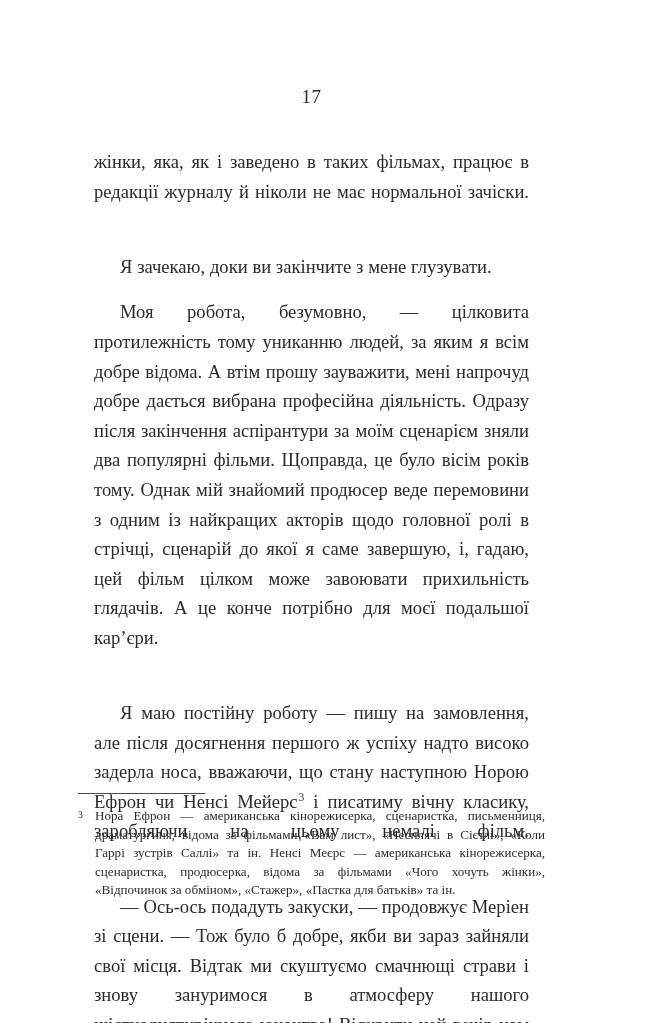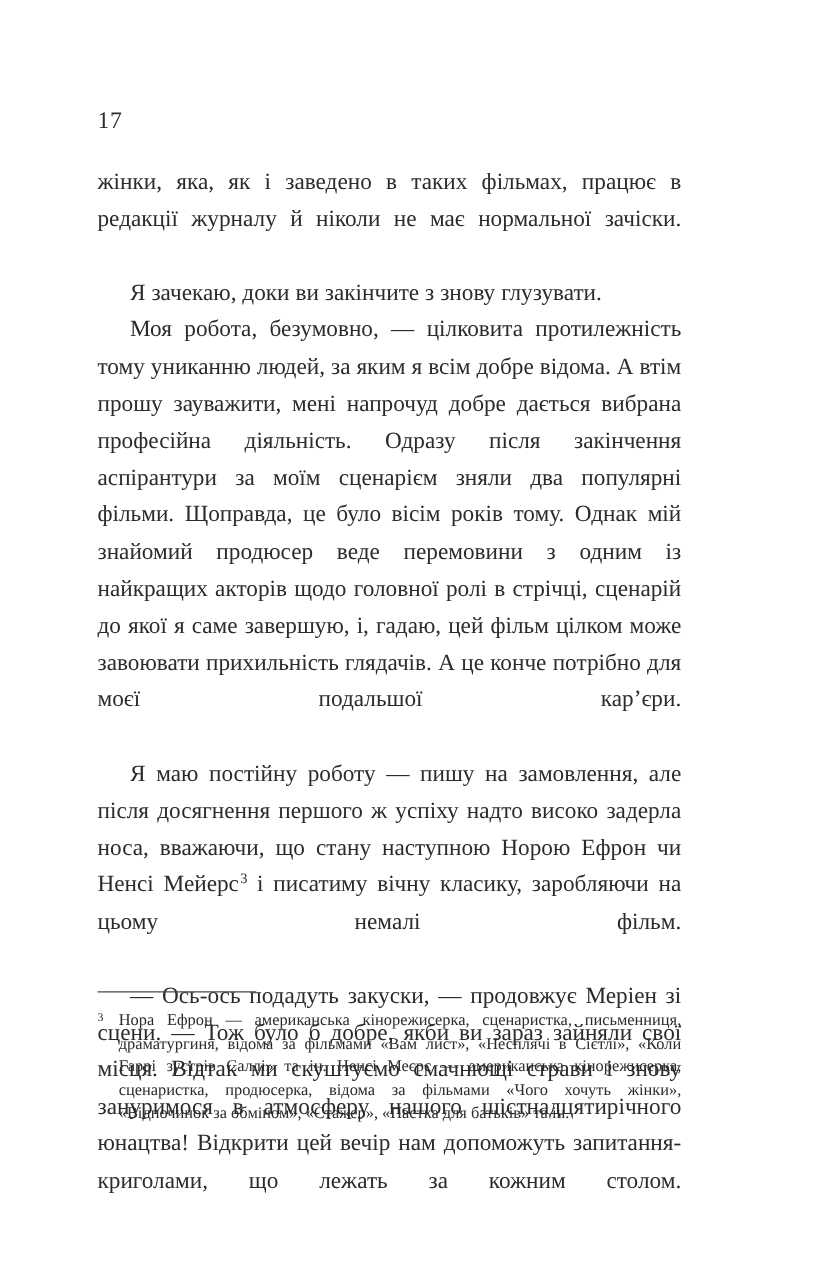--- a/index.html
+++ b/index.html
@@ -24,41 +24,41 @@
     background: #ffffff;
   }
 
   
   .folio-band {
     position: absolute;
     left: 78px;
     right: 107px;
     top: 84px;
     height: 26px;
-    text-align: left;
+    text-align: center;
   }
   .folio {
     display: inline-block;
     font-family: "Liberation Serif", "DejaVu Serif", serif;
     font-size: 19px;
     line-height: 26px;
     letter-spacing: 0.5px;
     color: #2b2b2b;
   }
 
   
   .textblock {
     position: absolute;
     left: 78px;
     top: 131px;
     width: 467px;
   }
 
   .para {
-    margin: 0;
+    margin: 16px;
     font-size: 18.6px;
     line-height: 29.6px;
     text-align: justify;
     text-justify: inter-word;
     text-indent: 26px;
     hyphens: manual;
     word-spacing: 0.1px;
   }
   .para.flush {
     text-indent: 0;
@@ -122,21 +122,21 @@
 <div class="page">
 
   <div class="folio-band">
     <span class="folio">17</span>
   </div>
 
   <div class="textblock">
 
     <p class="para flush">жінки, яка, як і заведено в таких фільмах, працює в редакції журналу й ніколи не має нормальної зачіски.</p>
 
-    <p class="para nostretch">Я зачекаю, доки ви закінчите з знову глузувати.</p>
+    <p class="para nostretch">Я зачекаю, доки ви закінчите з мене глузувати.</p>
 
     <p class="para">Моя робота, безумовно, — цілковита протилежність тому униканню людей, за яким я всім добре відома. А втім прошу зауважити, мені напрочуд добре дається вибрана професійна діяльність. Одразу після закінчення аспірантури за моїм сценарієм зняли два популярні фільми. Щоправда, це було вісім років тому. Однак мій знайомий продюсер веде перемовини з одним із найкращих акторів щодо головної ролі в стрічці, сценарій до якої я саме завершую, і, гадаю, цей фільм цілком може завоювати прихильність глядачів. А це конче потрібно для моєї подальшої кар’єри.</p>
 
     <p class="para"><span>Я маю постійну роботу — пишу на замовлення, але після досягнення першого ж успіху надто високо задерла носа, вважаючи, що стану наступною Норою Ефрон чи Ненсі Мейерс</span><sup class="fn-ref">3</sup><span> і писатиму вічну класику, заробляючи на цьому немалі фільм.</span></p>
 
     <p class="para">— Ось-ось подадуть закуски, — продовжує Меріен зі сцени. — Тож було б добре, якби ви зараз зайняли свої місця. Відтак ми скуштуємо смачнющі страви і знову зануримося в атмосферу нашого шістнадцятирічного юнацтва! Відкрити цей вечір нам допоможуть запитання-криголами, що лежать за кожним столом.</p>
 
   </div>
 
   <div class="footnote-zone">

